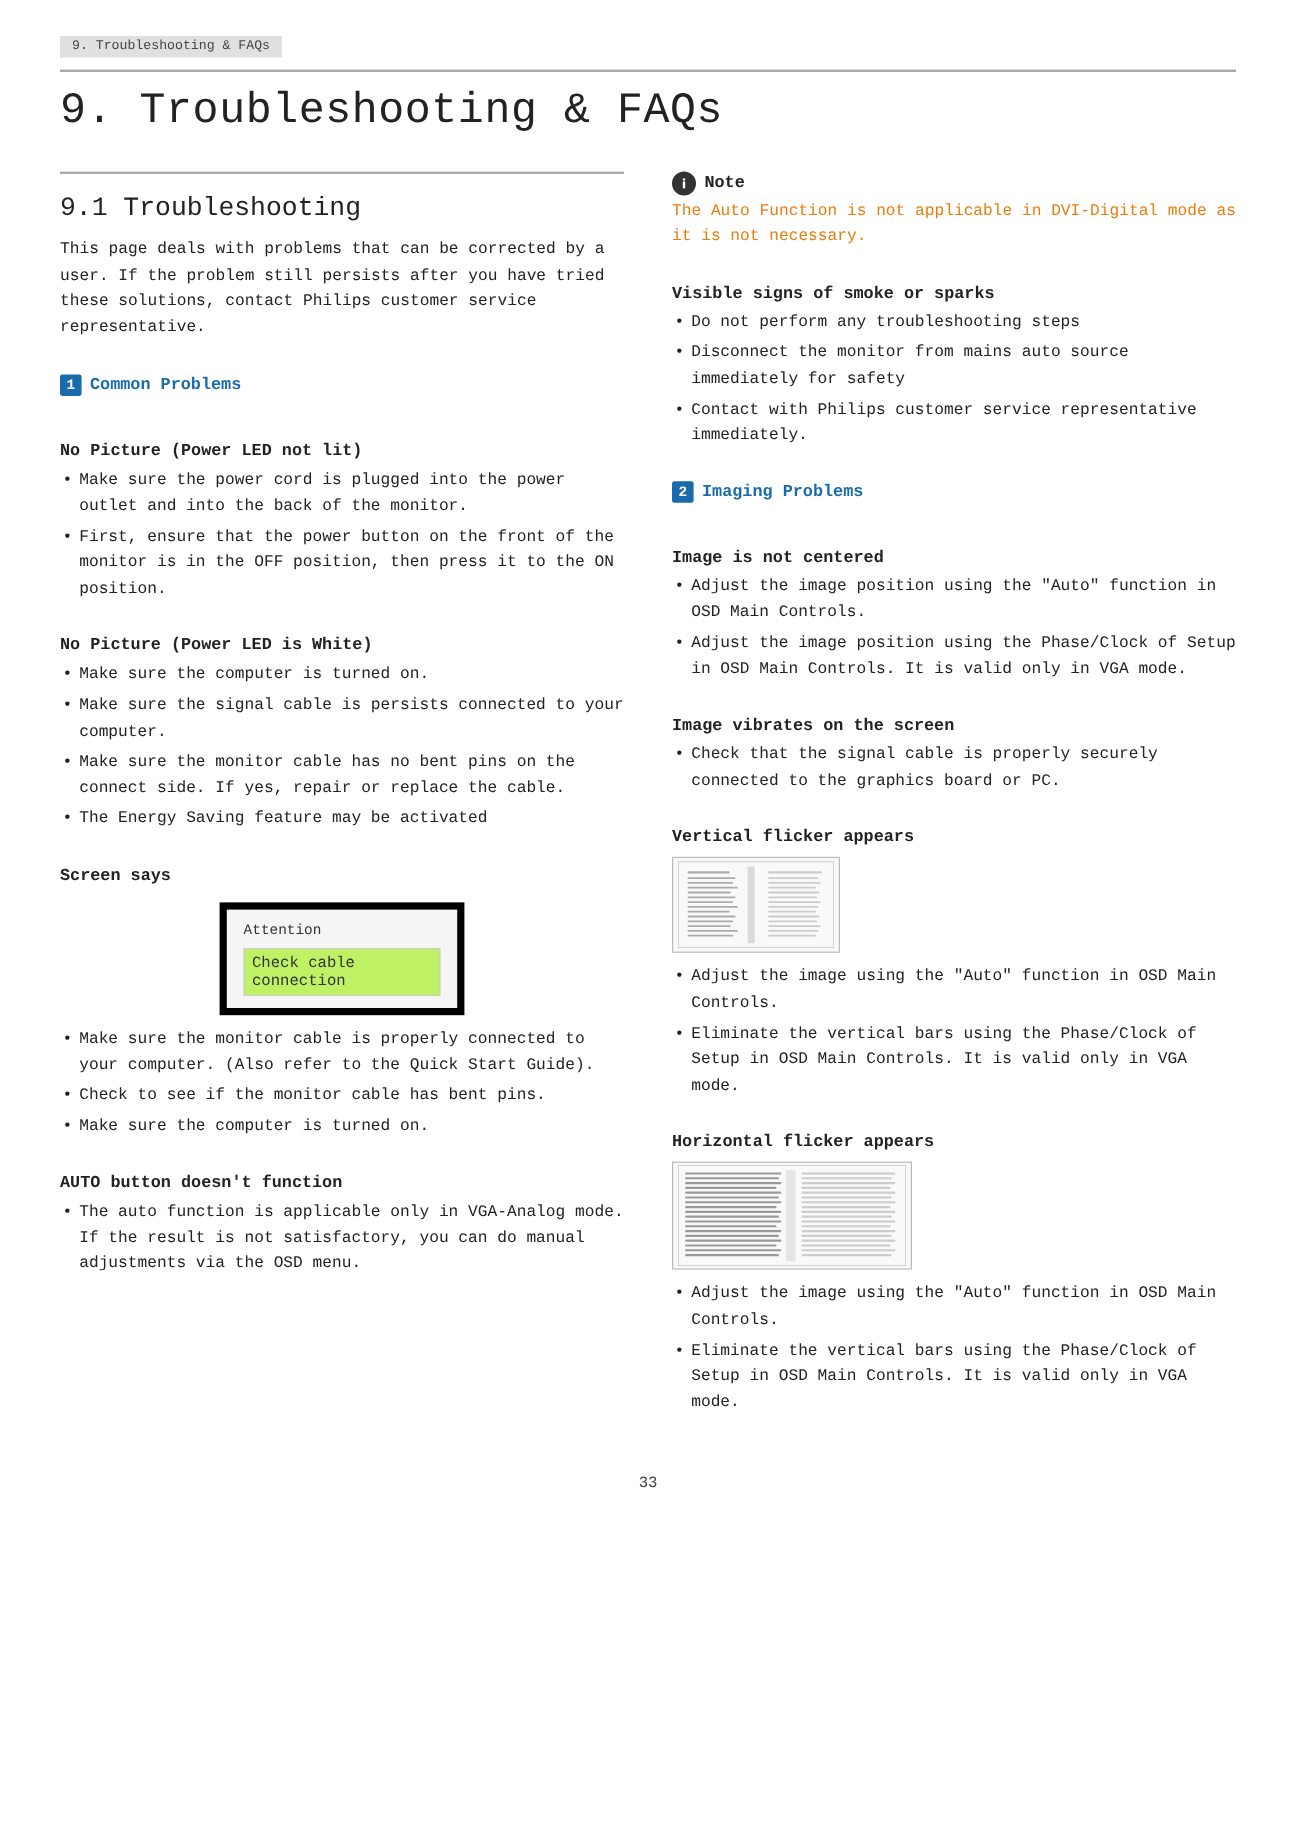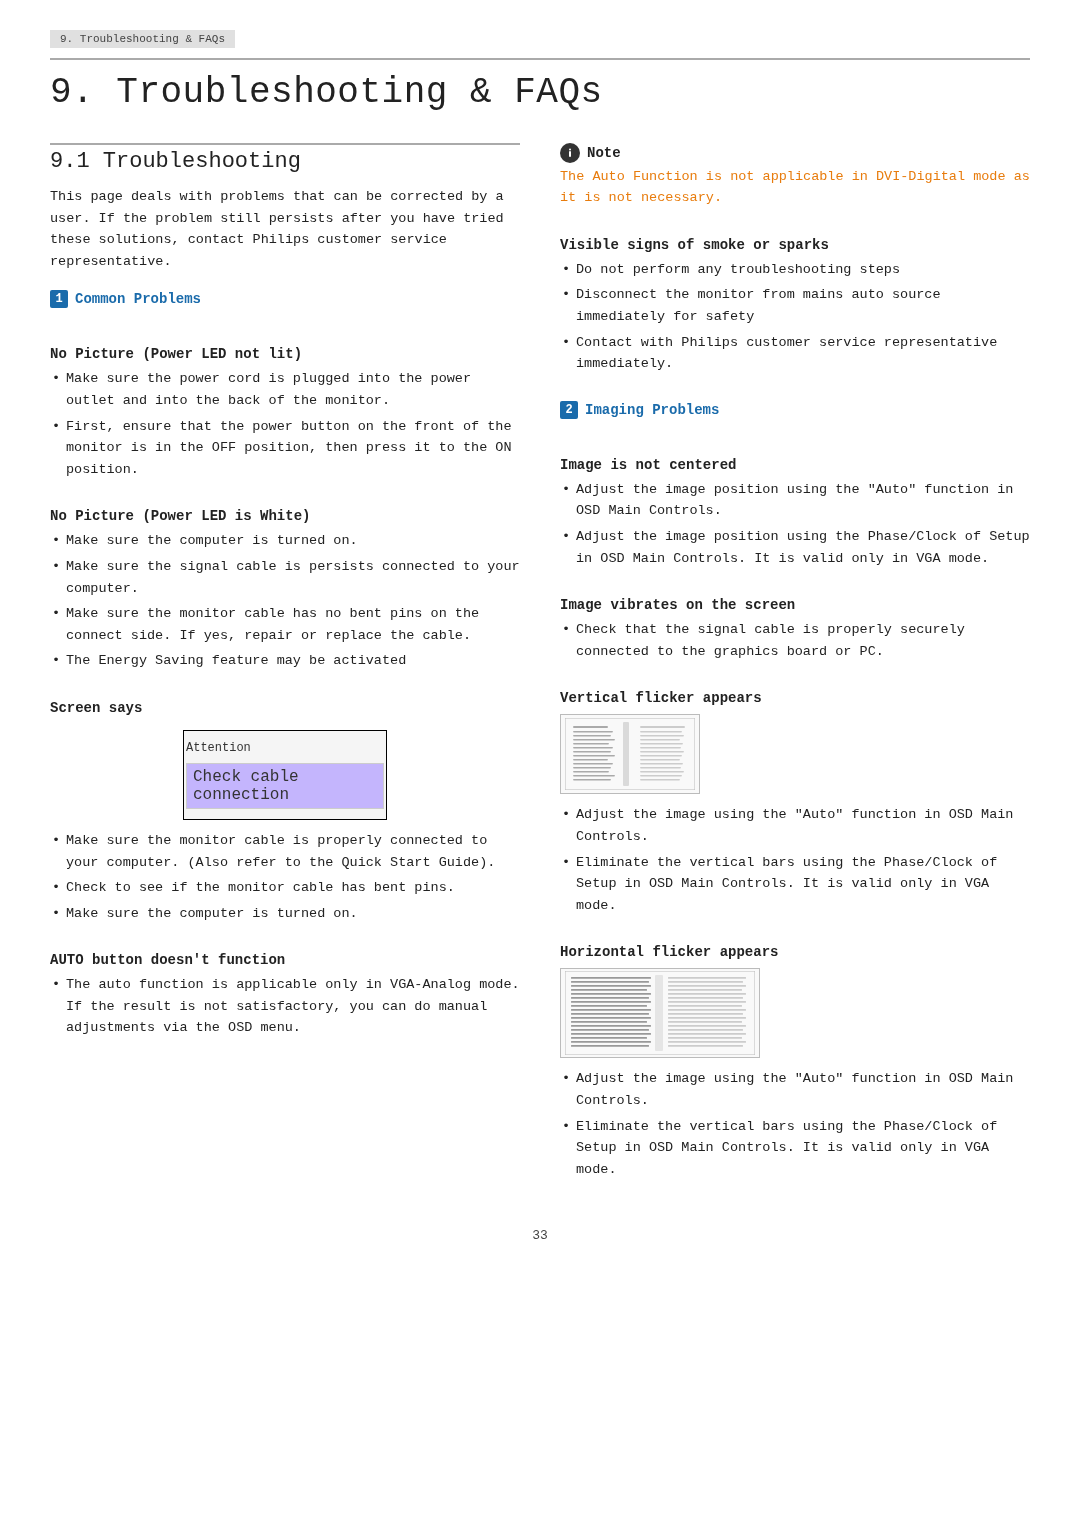--- a/index.html
+++ b/index.html
@@ -45,27 +45,27 @@
       min-width: 0;
     }
     .col-right {
       flex: 1;
       min-width: 0;
     }
     .section-title {
       font-size: 22px;
       font-weight: normal;
       border-top: 2px solid #aaa;
-      padding-top: 4px;
+      padding-top: 16px;
       margin-bottom: 12px;
     }
     .section-intro {
       font-size: 13.5px;
       line-height: 1.6;
-      margin-bottom: 12px;
+      margin-bottom: 22px;
       color: #222;
     }
     .numbered-badge {
       display: inline-flex;
       align-items: center;
       gap: 7px;
       margin-bottom: 10px;
       margin-top: 6px;
     }
     .badge-num {
@@ -105,39 +105,39 @@
       margin-bottom: 4px;
       color: #222;
     }
     .bullet-list li::before {
       content: '•';
       position: absolute;
       left: 2px;
       top: 0;
     }
     .screen-says-box {
-      border: 1px solid #000000;
+      border: 6px solid #000000;
       background: #f5f5f5;
-      padding: 10px 2px;
+      padding: 10px 14px;
       width: 204px;
       margin: 8px auto 10px auto;
       font-size: 12px;
     }
     .screen-says-attention {
       font-size: 12px;
       font-weight: normal;
       color: #333;
       margin-bottom: 8px;
     }
     .screen-says-content {
-      font-size: 16px;
+      font-size: 13px;
       color: #333;
       border: 1px solid #ccc;
       padding: 4px 6px;
-      background: #c4b5fd;
+      background: #bef264;
     }
     .note-box {
       margin-bottom: 16px;
     }
     .note-header {
       display: flex;
       align-items: center;
       gap: 7px;
       font-size: 14px;
       font-weight: bold;

